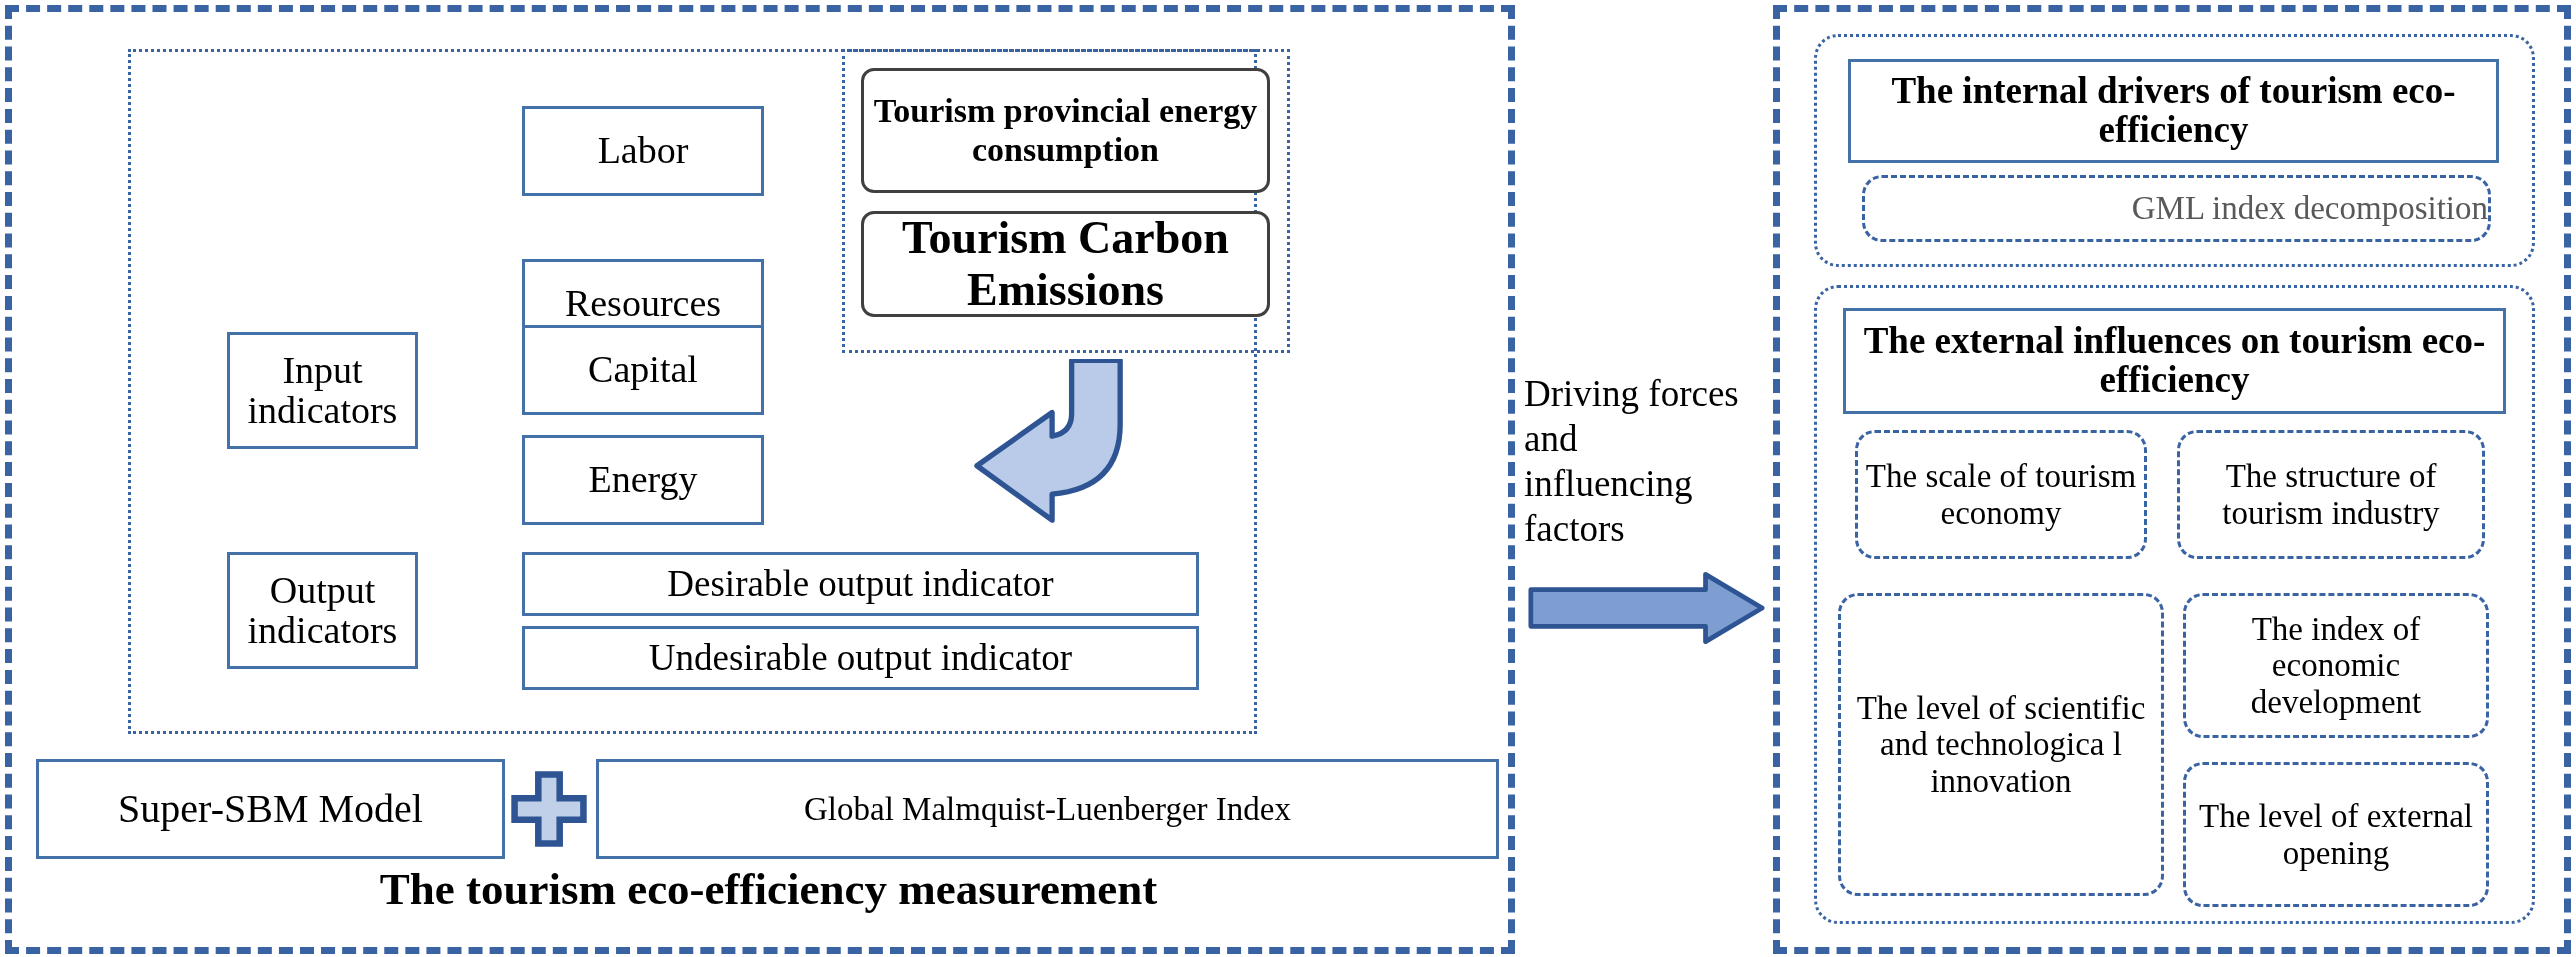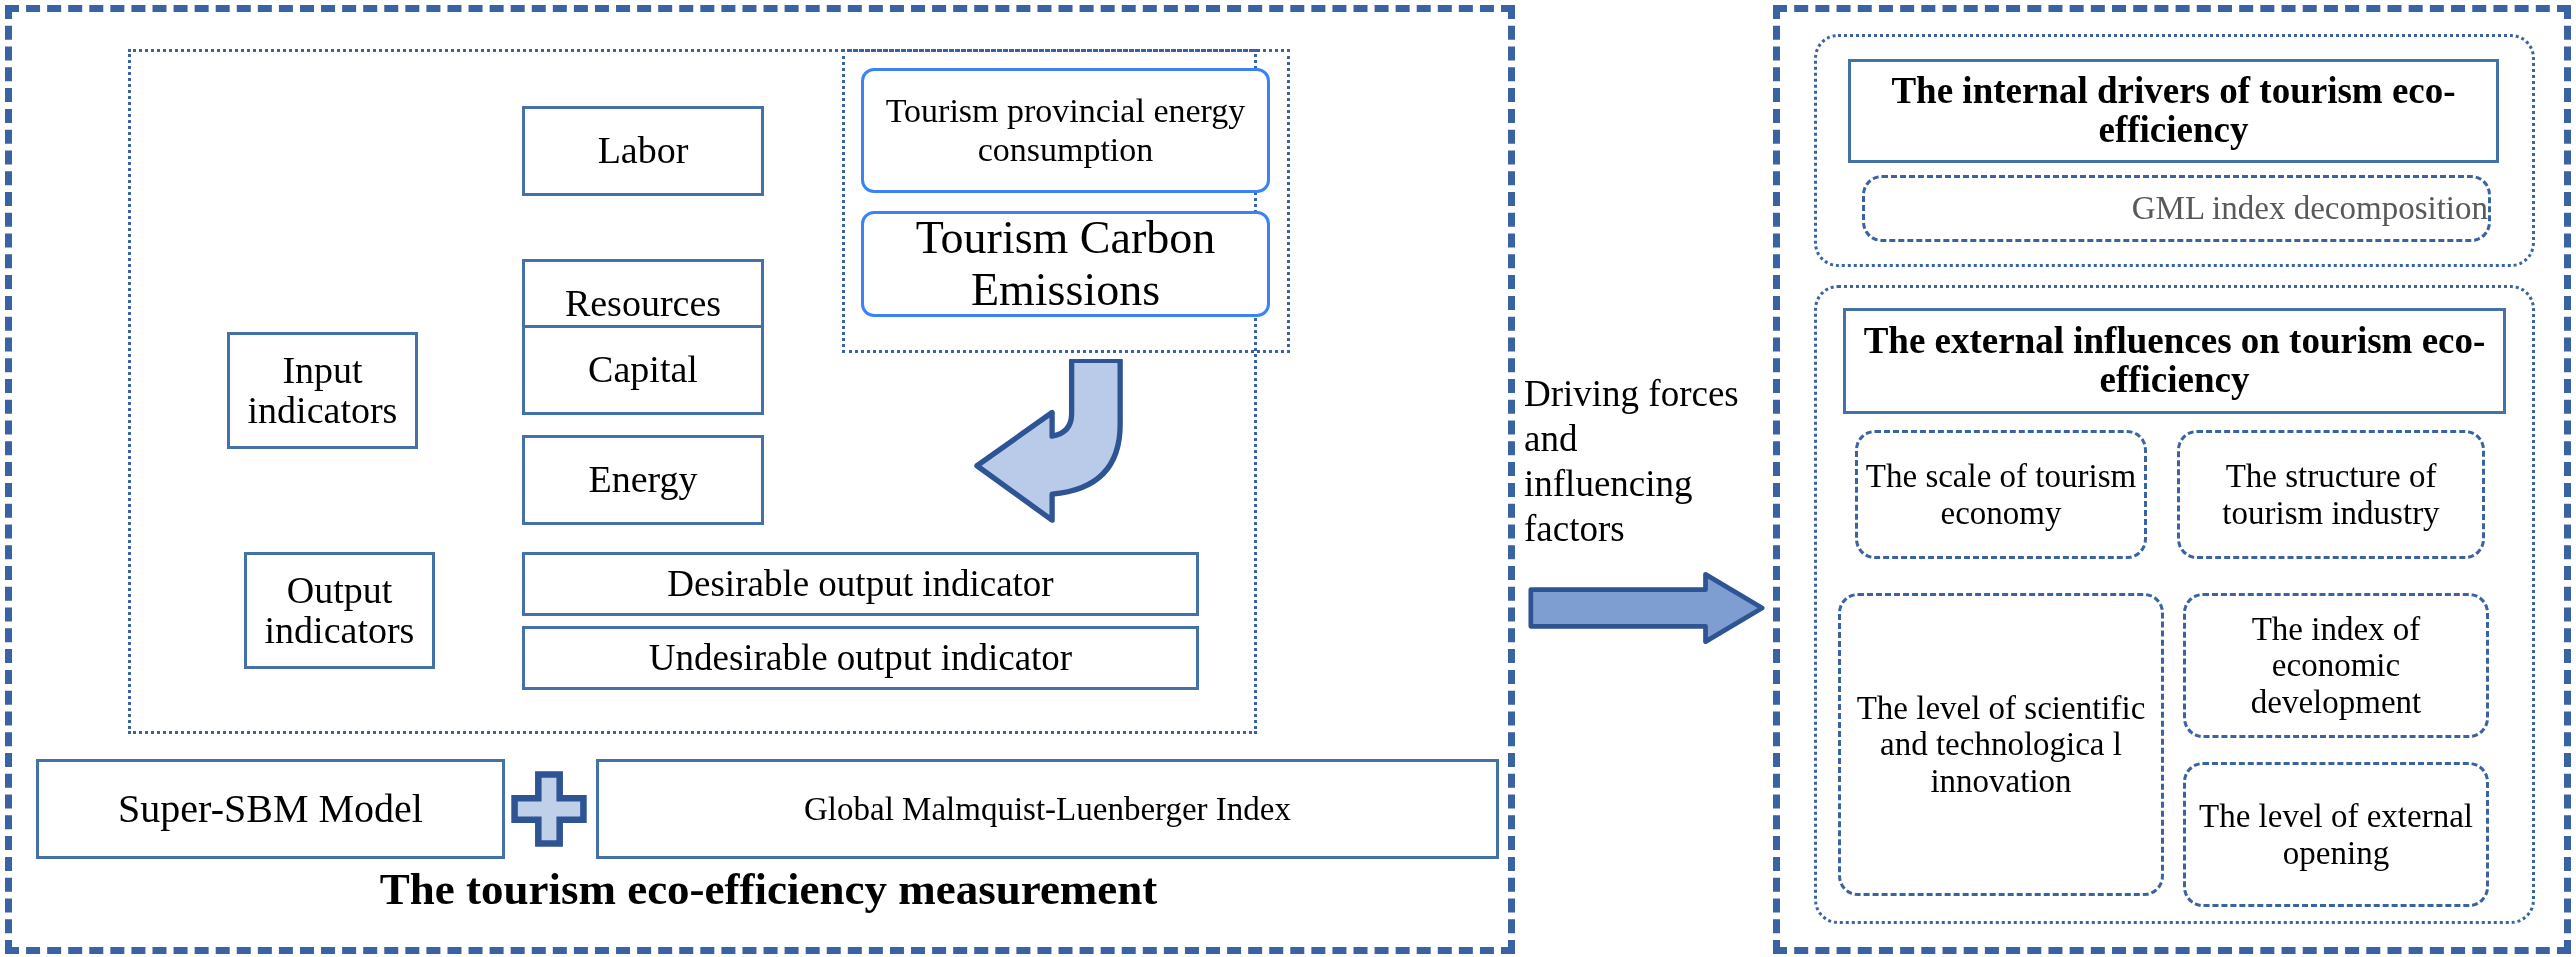--- a/index.html
+++ b/index.html
@@ -10,23 +10,23 @@
   }
   .abs{position:absolute;box-sizing:border-box;}
 
   
   .solidbox{
     border:3px solid #4472a8;background:#fff;
     display:flex;align-items:center;justify-content:center;
     text-align:center;line-height:1.05;
   }
   .roundbox{
-    border:3px solid #3b82f6;border-radius:13px;background:#fff;
+    border:3px solid #404040;border-radius:13px;background:#fff;
     display:flex;align-items:center;justify-content:center;
-    text-align:center;line-height:1.12;
+    text-align:center;line-height:1.12;font-weight:bold;
   }
   .dotted-frame{
     border:3.6px dotted #3a63a4;background:transparent;
   }
   .dashed-frame{
     border:7.7px dashed #3a63a4;background:transparent;
   }
   .dashed-round{
     border:3.6px dashed #3a63a4;border-radius:20px;background:#fff;
     display:flex;align-items:center;justify-content:flex-end;
@@ -43,21 +43,21 @@
   #left-panel{left:4.7px;top:4.7px;width:1510px;height:949px;}
   #left-inner-dotted{left:128px;top:49px;width:1129px;height:685px;}
 
   
   #box-input-indicators{left:227px;top:332px;width:191px;height:117px;font-size:38px;}
   #box-labor{left:522px;top:106px;width:242px;height:90px;font-size:38px;}
   #box-resources{left:522px;top:215px;width:242px;height:90px;font-size:38px;margin-top:44px;}
   #box-capital{left:522px;top:325px;width:242px;height:90px;font-size:38px;}
   #box-energy{left:522px;top:435px;width:242px;height:90px;font-size:38px;}
 
-  #box-output-indicators{left:227px;top:552px;width:191px;height:117px;font-size:38px;margin-left:17px;}
+  #box-output-indicators{left:227px;top:552px;width:191px;height:117px;font-size:38px;}
   #box-desirable{left:522px;top:552px;width:677px;height:64px;font-size:37px;}
   #box-undesirable{left:522px;top:626px;width:677px;height:64px;font-size:37px;}
 
   
   #tourism-group{left:842px;top:49px;width:448px;height:304px;}
   #box-provincial-energy{left:861px;top:68px;width:409px;height:125px;font-size:34px;padding:0 8.3px;}
   #box-carbon{left:861px;top:211px;width:409px;height:106px;font-size:46px;padding:0 8.3px;}
 
   
   #curved-arrow{left:913px;top:359px;width:219px;height:178px;}

